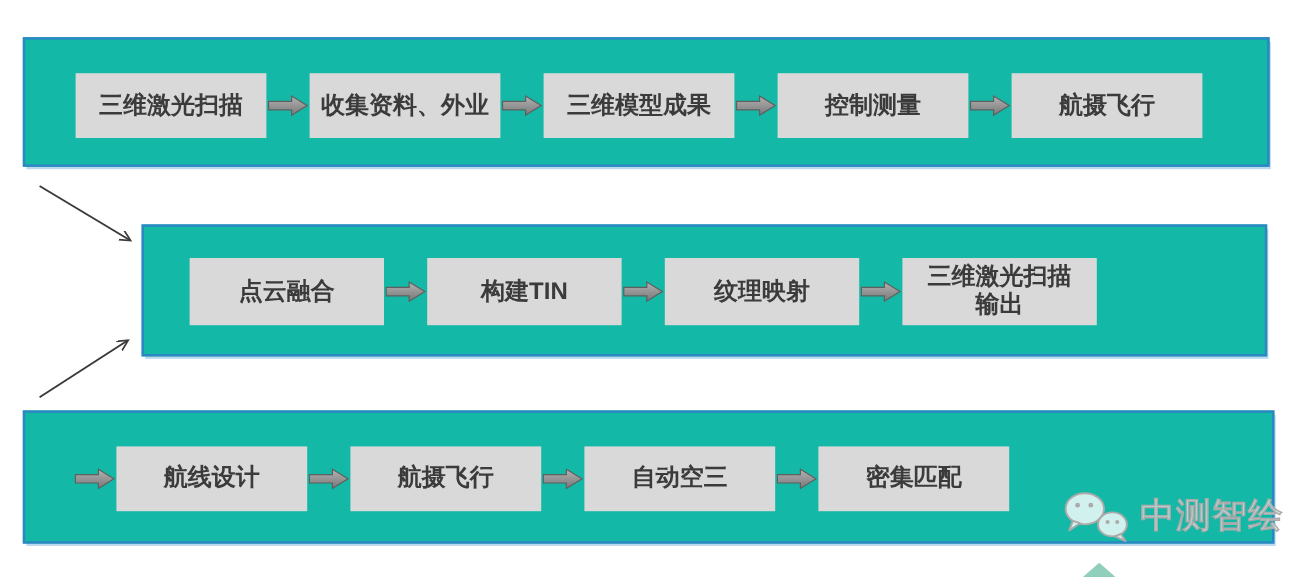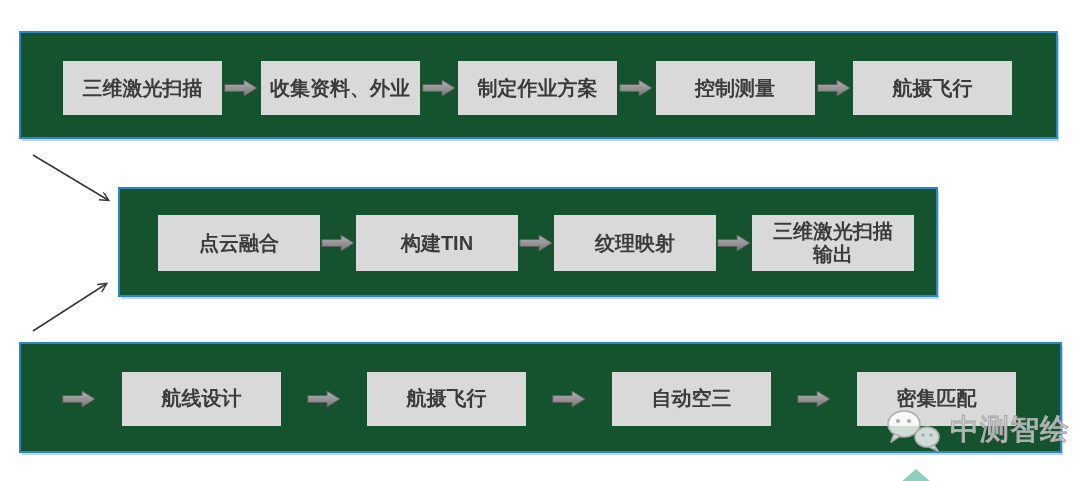--- a/index.html
+++ b/index.html
@@ -15,28 +15,27 @@
     position:relative;
     width:1080px;height:481px;
     background:#ffffff;
     overflow:hidden;
     font-family:"Liberation Sans","DejaVu Sans",sans-serif;
   }
   .flow-container{
     position:absolute;
     border:2px solid var(--container-border);
     box-shadow:2px 3px 0 -1px #bcd8ef;
-    background:#14532d;
+    background:#14b8a6;
     box-sizing:border-box;
     display:flex;
     align-items:center;
-    justify-content:space-between;
   }
   #container-1{left:19px;top:31px;width:1039px;height:108px;padding:6px 44px 0 42px;}
-  #container-2{left:118px;top:187px;width:820px;height:110px;padding:2px 44px 0 38px;}
+  #container-2{left:118px;top:187px;width:938px;height:110px;padding:2px 44px 0 38px;}
   #container-3{left:19px;top:342px;width:1043px;height:111px;padding:2px 44px 0 40px;}
   .step-box{
     background:var(--box-fill);
     color:var(--box-text);
     font-weight:bold;
     font-size:20px;
     line-height:1.15;
     text-align:center;
     display:flex;
     align-items:center;
@@ -94,21 +93,21 @@
 
   <div class="flow-container w5" id="container-1">
       <div class="step-box">三维激光扫描</div>
       <svg class="block-arrow" width="34" height="18" viewBox="0 0 34 18">
         <polygon points="0.8,5.5 20,5.5 20,1 33,9 20,17 20,12.5 0.8,12.5" fill="url(#blockArrowGrad)" stroke="#5f5f5f" stroke-width="1"></polygon>
       </svg>
       <div class="step-box">收集资料、外业</div>
       <svg class="block-arrow" width="34" height="18" viewBox="0 0 34 18">
         <polygon points="0.8,5.5 20,5.5 20,1 33,9 20,17 20,12.5 0.8,12.5" fill="url(#blockArrowGrad)" stroke="#5f5f5f" stroke-width="1"></polygon>
       </svg>
-      <div class="step-box">制定作业方案</div>
+      <div class="step-box">三维模型成果</div>
       <svg class="block-arrow" width="34" height="18" viewBox="0 0 34 18">
         <polygon points="0.8,5.5 20,5.5 20,1 33,9 20,17 20,12.5 0.8,12.5" fill="url(#blockArrowGrad)" stroke="#5f5f5f" stroke-width="1"></polygon>
       </svg>
       <div class="step-box">控制测量</div>
       <svg class="block-arrow" width="34" height="18" viewBox="0 0 34 18">
         <polygon points="0.8,5.5 20,5.5 20,1 33,9 20,17 20,12.5 0.8,12.5" fill="url(#blockArrowGrad)" stroke="#5f5f5f" stroke-width="1"></polygon>
       </svg>
       <div class="step-box">航摄飞行</div>
     </div>
 

